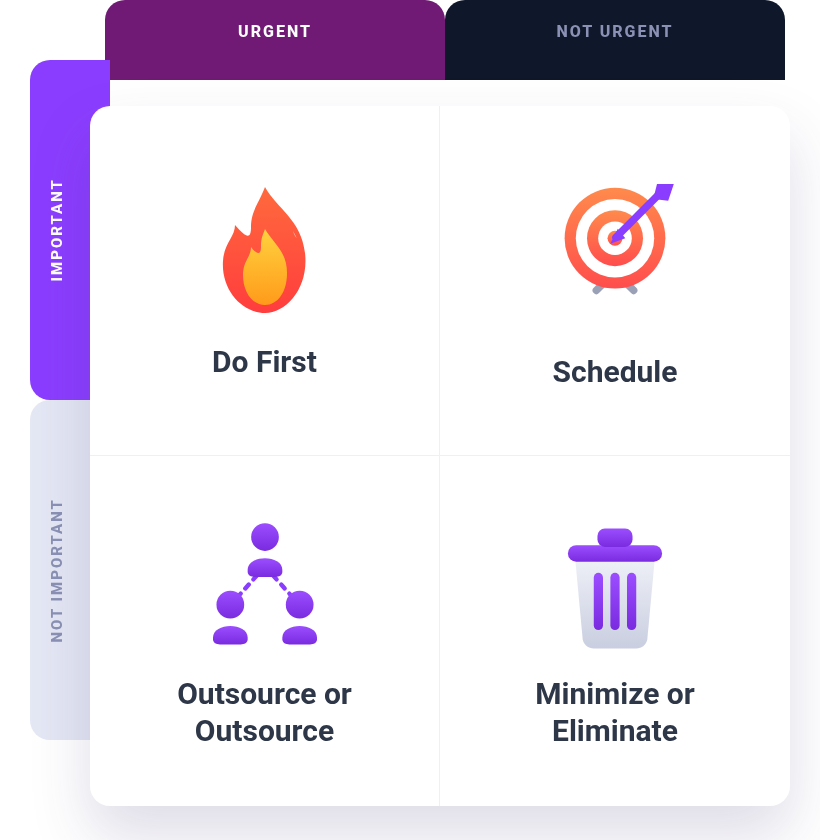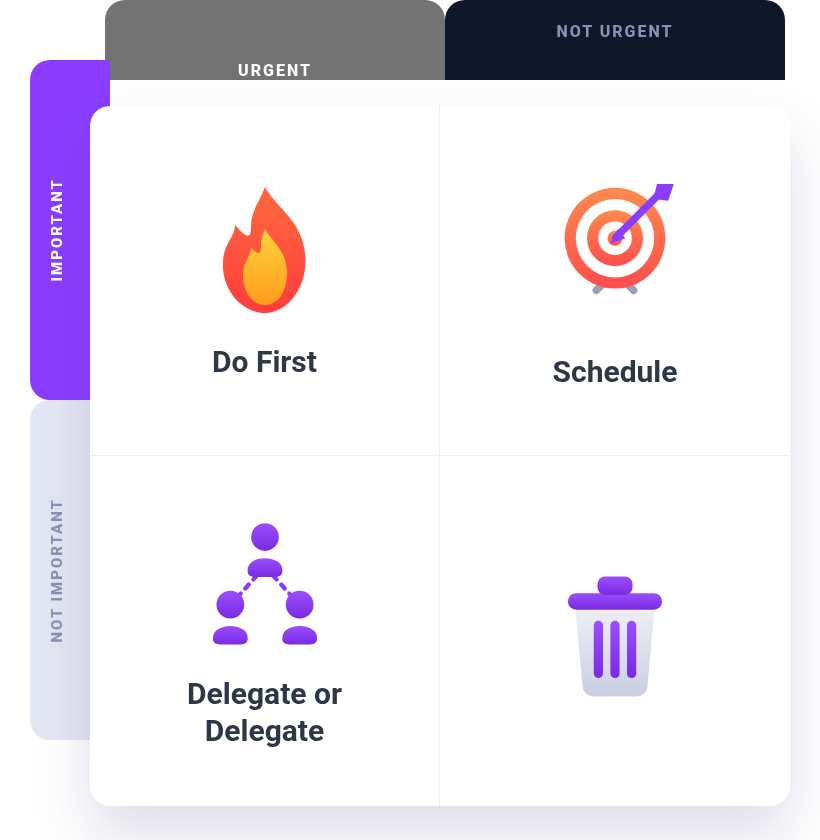--- a/index.html
+++ b/index.html
@@ -33,21 +33,21 @@
     height: 80px;
     border-radius: 20px 20px 0 0;
     display: flex;
     align-items: flex-start;
     justify-content: center;
     padding-top: 22px;
     font-size: 16px;
     font-weight: 800;
     letter-spacing: 2px;
   }
-  .col-tab.urgent    { background: #737373; color: #ffffff; align-items: flex-end; }
+  .col-tab.urgent    { background: #701a75; color: #ffffff; }
   .col-tab.noturgent { background: #0f172a; color: #8a91b4; }
 
   
   .row-tabs {
     position: absolute;
     left: 0;
     top: 60px;
     width: 80px;
     height: 680px;
     display: flex;
@@ -199,21 +199,21 @@
           <g fill="url(#pg)">
             <circle cx="80" cy="22" r="16"></circle>
             <path d="M60 60 C60 42 100 42 100 60 L100 62 C100 66 96 68 92 68 L68 68 C64 68 60 66 60 62 Z"></path>
             <circle cx="40" cy="100" r="16"></circle>
             <path d="M20 138 C20 120 60 120 60 138 L60 140 C60 144 56 146 52 146 L28 146 C24 146 20 144 20 140 Z"></path>
             <circle cx="120" cy="100" r="16"></circle>
             <path d="M100 138 C100 120 140 120 140 138 L140 140 C140 144 136 146 132 146 L108 146 C104 146 100 144 100 140 Z"></path>
           </g>
         </svg>
       </div>
-      <div class="label">Delegate or Delegate</div>
+      <div class="label">Outsource or Outsource</div>
     </div>
 
     <div class="cell q4">
       <div class="iconbox">
         <svg viewBox="0 0 130 150" width="120" height="140">
           <defs>
             <linearGradient id="bin" x1="0" y1="0" x2="0" y2="1">
               <stop offset="0%" stop-color="#eef0f7"></stop>
               <stop offset="100%" stop-color="#c9cee0"></stop>
             </linearGradient>
@@ -226,16 +226,17 @@
           <path d="M22 50 L108 50 L100 136 C99 142 94 146 88 146 L42 146 C36 146 31 142 30 136 Z" fill="url(#bin)"></path>
 
           <rect x="42" y="64" width="10" height="62" rx="5" fill="url(#lid)"></rect>
           <rect x="60" y="64" width="10" height="62" rx="5" fill="url(#lid)"></rect>
           <rect x="78" y="64" width="10" height="62" rx="5" fill="url(#lid)"></rect>
 
           <rect x="14" y="34" width="102" height="18" rx="9" fill="url(#lid)"></rect>
           <rect x="46" y="16" width="38" height="20" rx="8" fill="url(#lid)"></rect>
         </svg>
       </div>
+      <div class="label">Minimize or Eliminate</div>
     </div>
 
   </div>
 </div>
 
 </body></html>

